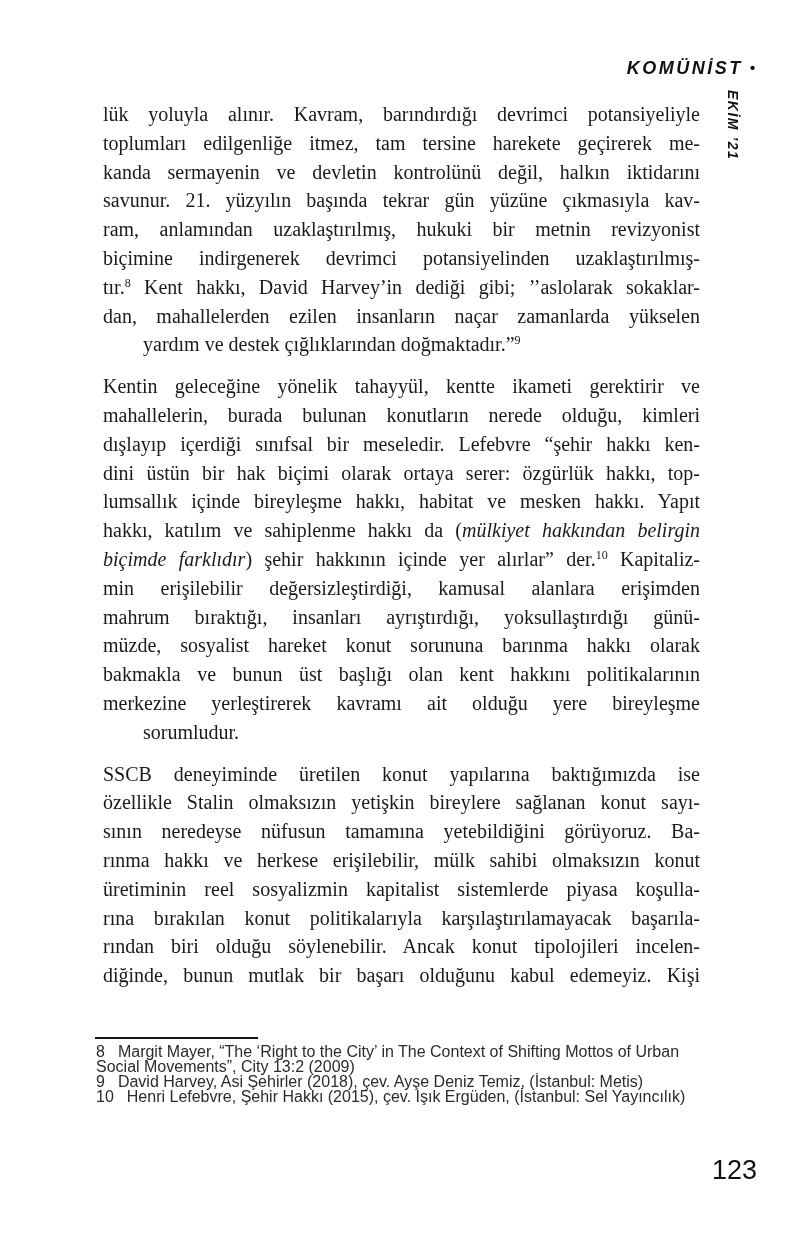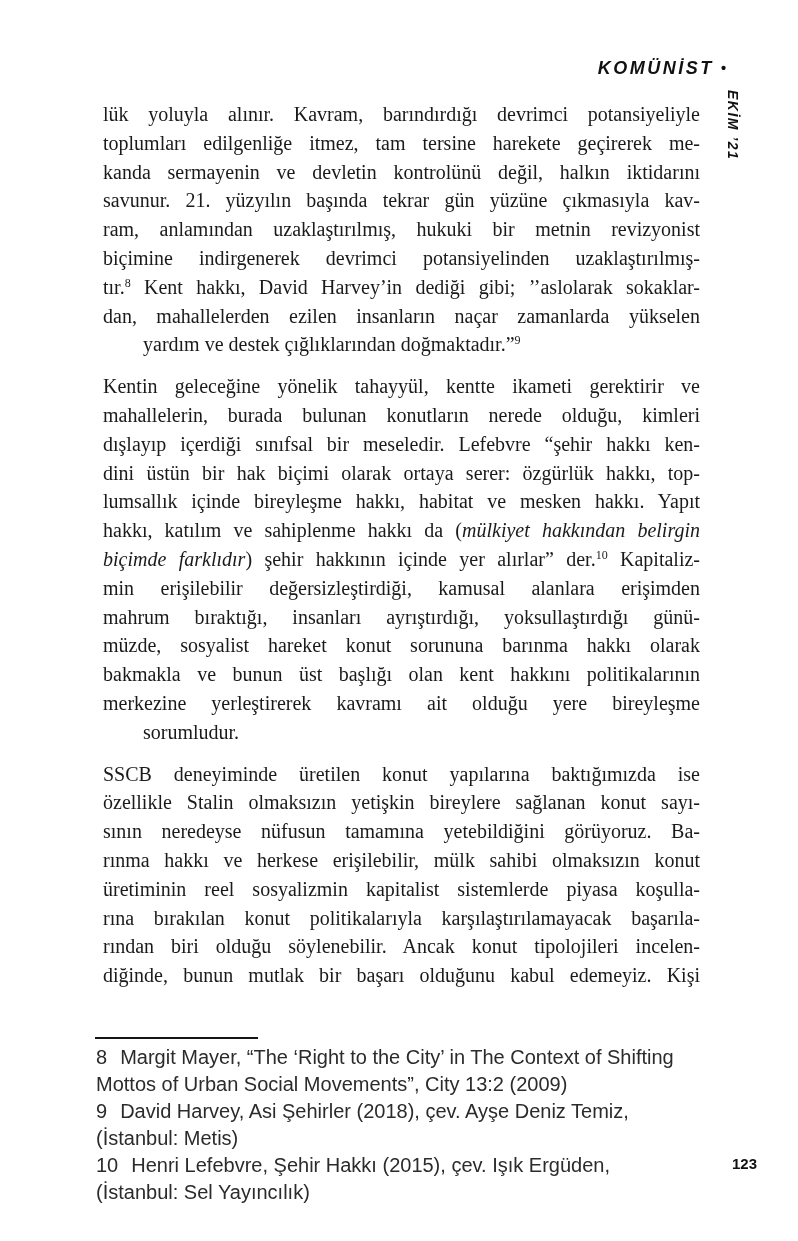--- a/index.html
+++ b/index.html
@@ -2,49 +2,49 @@
 <html><head>
 <meta charset="utf-8">
 <style>
   html,body { margin:0; padding:0; background:#ffffff; }
   .page {
     position:relative; width:798px; height:1241px; background:#ffffff;
     font-family:"Liberation Serif", serif; color:#1a1a1a; overflow:hidden;
   }
   
   .masthead {
-    position:absolute; top:58px; right:72px; white-space:nowrap;
+    position:absolute; top:58px; right:43px; white-space:nowrap;
     font-family:"Liberation Sans", sans-serif; font-weight:bold; font-style:italic;
     font-size:18px; letter-spacing:2.5px; color:#111;
   }
   .masthead .bullet { letter-spacing:0; margin-left:7px; font-size:15px; vertical-align:1px; }
   .issue-vertical {
     position:absolute; top:90px; right:57px; writing-mode:vertical-rl;
     font-family:"Liberation Sans", sans-serif; font-weight:bold; font-style:italic;
     font-size:14px; letter-spacing:1.5px; color:#111;
   }
   
   .body-text { position:absolute; left:103px; top:100px; width:597px; font-size:20px; line-height:28.8px; }
   .para { margin:0 0 13px 0; }
   .line { text-align:justify; text-align-last:justify; }
   .line.short { text-align-last:left;margin-left:40px; }
   .line sup { font-size:12px; line-height:0; vertical-align:baseline; position:relative; top:-7px; }
   .line i { font-style:italic;margin-top:28px; }
   
   .fn-rule { position:absolute; left:95px; top:1037px; width:163px; height:2px; background:#151515; }
   .footnotes {
     position:absolute; left:96px; top:1044px; width:600px;
-    font-family:"Liberation Sans", sans-serif; font-size:20px; line-height:27px; color:#2b2b2b;
+    font-family:"Liberation Sans", sans-serif; font-size:16px; line-height:15px; color:#2b2b2b;
   }
   .fn { margin:0; }
   .fn-num { padding-right:13px; }
   
   .page-number {
     position:absolute; right:41px; top:1155px;
-    font-family:"Liberation Sans", sans-serif; font-weight:bold; font-size:15px; color:#111;
+    font-family:"Liberation Sans", sans-serif; font-weight:normal; font-size:27px; color:#111;
   }
 </style>
 </head>
 <body>
 
 <div class="page">
 
   <div class="masthead">
     <span>KOMÜNİST</span><span class="bullet">•</span>
   </div>

